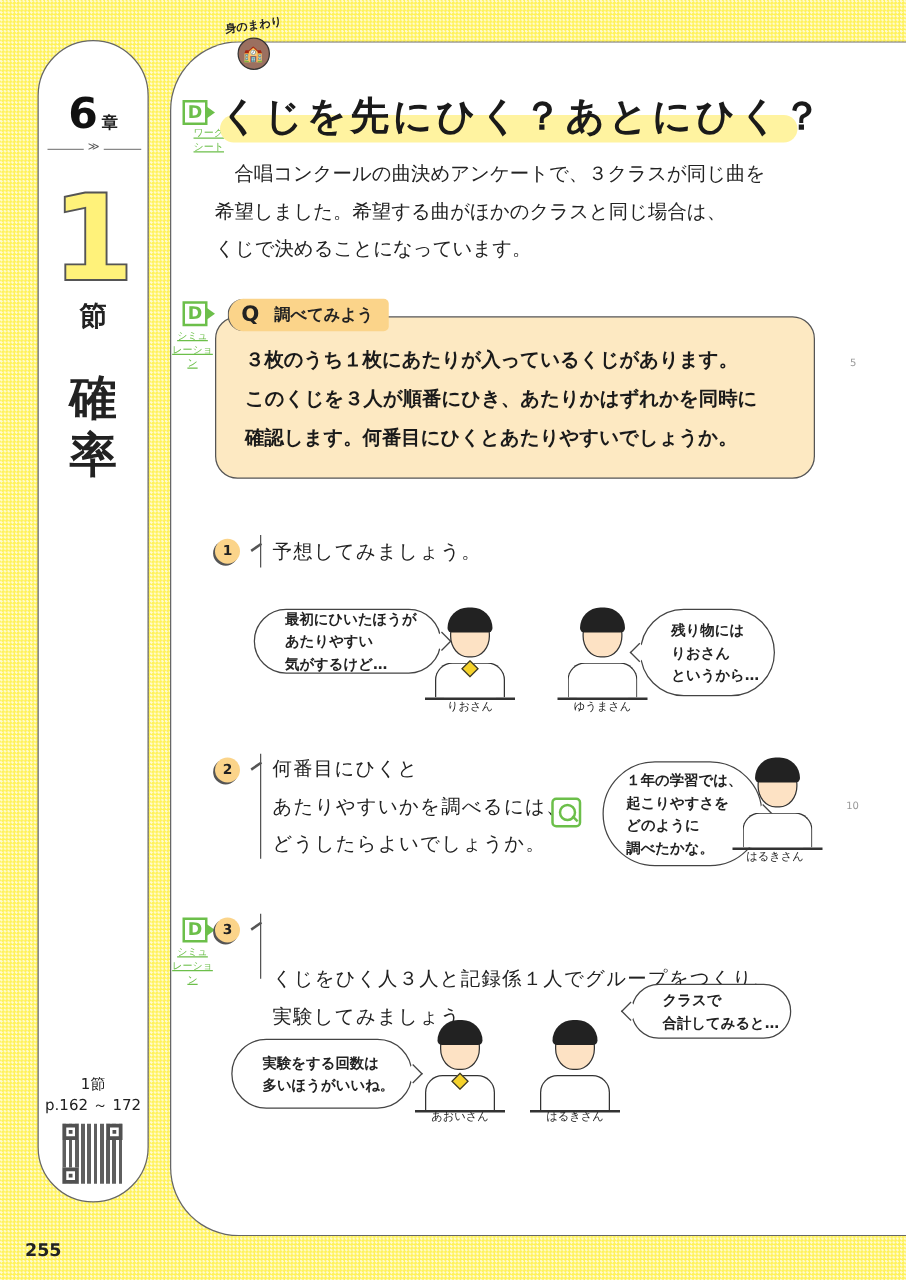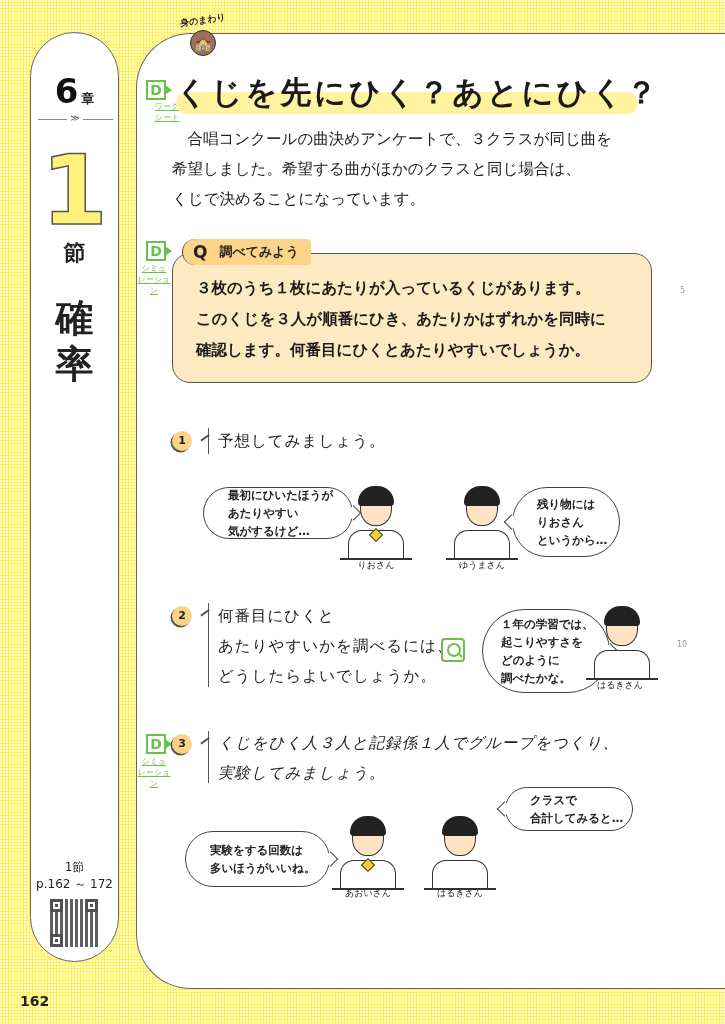--- a/index.html
+++ b/index.html
@@ -129,21 +129,21 @@
   <div class="side-footer">
     <div>1節</div>
     <div>p.162 ～ 172</div>
   </div>
   <div class="qr">
     <div class="finder" style="left:0;top:0"></div>
     <div class="finder" style="right:0;top:0"></div>
     <div class="finder" style="left:0;bottom:0"></div>
   </div>
 </div>
-<div class="page-number">162</div>
+<div class="page-number">255</div>
 
 <div class="main-panel"></div>
 
 <div class="badge-around-label">身のまわり</div>
 <div class="badge-around">🏫</div>
 
 <div class="d-icon" style="left:146px;top:80px;">D</div>
 <div class="d-caption" style="left:150px;top:101px;white-space:pre-line;">ワーク
 シート</div>
 <div class="title-highlight"></div>
@@ -210,21 +210,21 @@
   <div class="body"></div>
     <div class="ground"></div>
 </div>
 <div class="person-name" style="left:585px;top:679px;">はるきさん</div>
 
 <div class="d-icon" style="left:146px;top:734px;">D</div>
 <div class="d-caption" style="left:137px;top:756px;white-space:pre-line;">シミュ
 レーション</div>
 <div class="step-badge" style="left:172px;top:734px;">3</div>
 <div class="step-bracket" style="left:199px;top:731px;height:52px;"></div>
-<div class="step-text" style="left:218px;top:728px;font-style:italic;">くじをひく人３人と記録係１人でグループをつくり、
+<div class="step-text" style="left:218px;top:768px;">くじをひく人３人と記録係１人でグループをつくり、
 実験してみましょう。</div>
 
 <div class="bubble r" style="left:185px;top:831px;width:145px;height:56px;">実験をする回数は
 多いほうがいいね。</div>
 <div class="person" style="left:338px;top:818px;">
   <div class="head"></div>
     <div class="hair"></div>
   <div class="body"></div>
     <div class="tie"></div>
     <div class="ground"></div>

